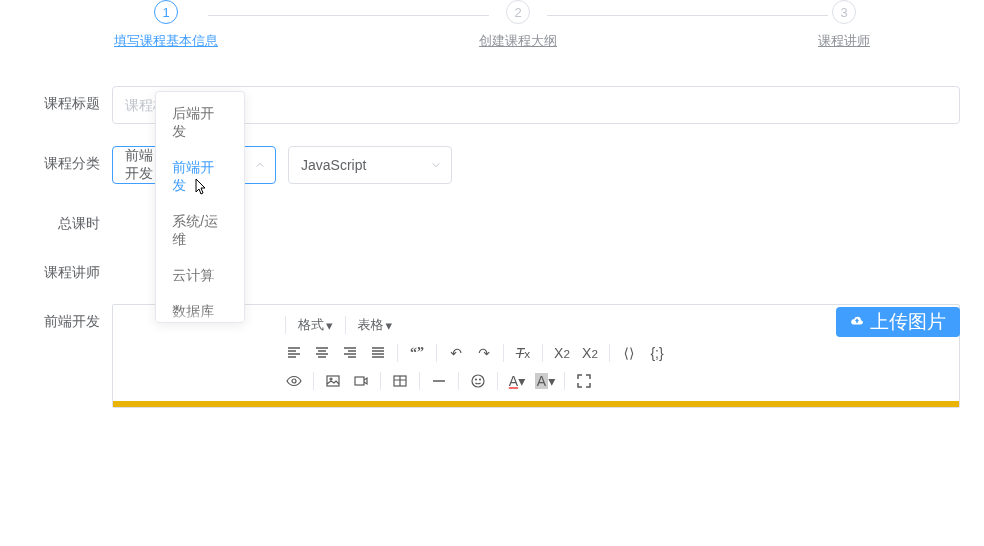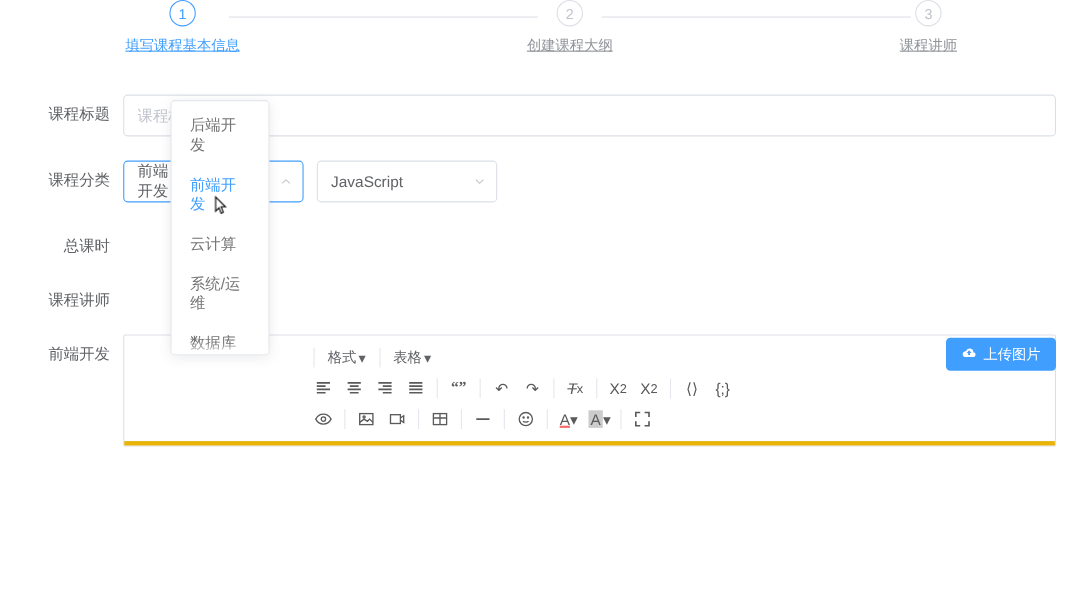--- a/index.html
+++ b/index.html
@@ -21,23 +21,23 @@
 .select-row { display: flex; gap: 12px; }
 .select { width: 164px; height: 38px; border: 1px solid #dcdfe6; border-radius: 4px; padding: 0 30px 0 12px; display: flex; align-items: center; color: #606266; position: relative; cursor: pointer; background: #fff; }
 .select.open { border-color: #409eff; }
 .select .arrow { position: absolute; right: 10px; top: 50%; transform: translateY(-50%); color: #c0c4cc; }
 .select.open .arrow { transform: translateY(-50%) rotate(180deg); }
 .dropdown { position: absolute; top: 42px; left: 0; width: 164px; background: #fff; border: 1px solid #e4e7ed; border-radius: 4px; box-shadow: 0 2px 12px rgba(0,0,0,0.08); padding: 4px 0; z-index: 10; max-height: 232px; overflow: hidden; }
 .dropdown-item { padding: 9px 16px; color: #737373; cursor: pointer; font-size: 14px; }
 .dropdown-item.selected { color: #409eff; font-weight: 500; }
 .dd-scroll { max-height: 224px; overflow-y: auto; }
 .editor-wrap { flex: 1; position: relative; }
-.upload-btn { position: absolute; right: 0; top: 3px; height: 30px; background: #409eff; color: #fff; border: none; border-radius: 4px; padding: 0 14px; font-size: 13px; display: flex; align-items: center; gap: 6px; cursor: pointer; z-index: 5; }
+.upload-btn { position: absolute; right: 0; top: 3px; height: 30px; background: #409eff; color: #fff; border: none; border-radius: 4px; padding: 0 14px; font-size: 19px; display: flex; align-items: center; gap: 6px; cursor: pointer; z-index: 5; }
 .editor { border: 1px solid #dcdfe6; border-radius: 2px; margin-top: 0; }
-.editor-toolbar { border-bottom: 4px solid #eab308; padding: 6px 8px; }
+.editor-toolbar { border-bottom: 6px solid #eab308; padding: 6px 8px; }
 .tb-row { display: flex; align-items: center; gap: 6px; flex-wrap: wrap; padding: 3px 0; min-height: 28px; }
 .tb-select { color: #606266; font-size: 13px; padding: 2px 4px; display: inline-flex; align-items: center; gap: 2px; cursor: pointer; }
 .tb-sep { width: 1px; height: 18px; background: #e4e7ed; margin: 0 2px; }
 .tb-btn { width: 22px; height: 22px; display: inline-flex; align-items: center; justify-content: center; color: #5a5a5a; cursor: pointer; font-size: 14px; }
 .tb-btn svg { width: 16px; height: 16px; }
 .cursor-img { position: absolute; top: 31px; left: 78px; z-index: 20; pointer-events: none; }
 .dd-fade { position: relative; }
 .dd-fade:after { content:""; position:absolute; left:0; right:0; bottom:0; height:10px; background: linear-gradient(to bottom, rgba(255,255,255,0), #fff); }
 </style>
 </head>
@@ -82,22 +82,22 @@
           </span>
           <div class="cursor-img">
             <svg width="16" height="20" viewBox="0 0 16 20">
                 <path d="M5 1 L5 14 L8 11 L10 16 L12 15 L10 10 L14 10 Z" fill="#fff" stroke="#000" stroke-width="1"></path>
               </svg>
           </div>
           <div class="dropdown dd-fade">
             <div class="dd-scroll">
               <div class="dropdown-item">后端开发</div>
               <div class="dropdown-item selected">前端开发</div>
+              <div class="dropdown-item">系统/运维</div>
               <div class="dropdown-item">云计算</div>
-              <div class="dropdown-item">系统/运维</div>
               <div class="dropdown-item">数据库</div>
 
             </div>
           </div>
         </div>
         <div class="select">
           <span>JavaScript</span>
           <span class="arrow">
             <svg viewBox="0 0 12 12" width="10" height="10">
                 <path d="M2 4l4 4 4-4" stroke="currentColor" fill="none" stroke-width="1.2"></path>

